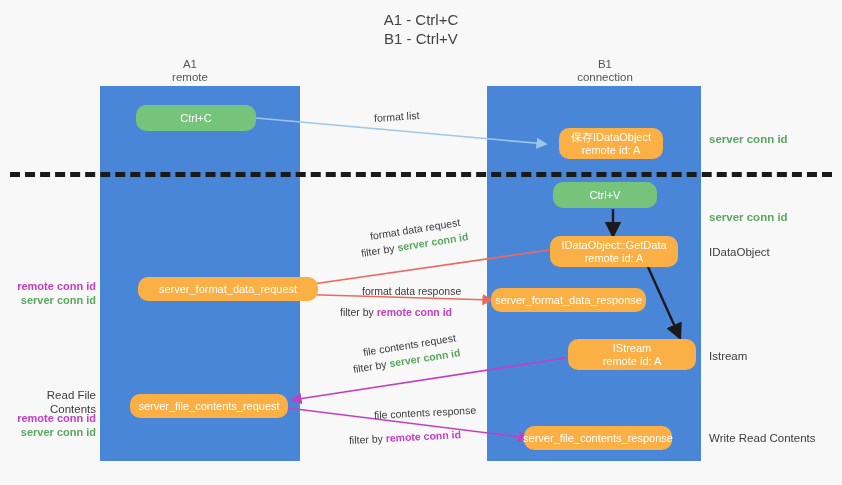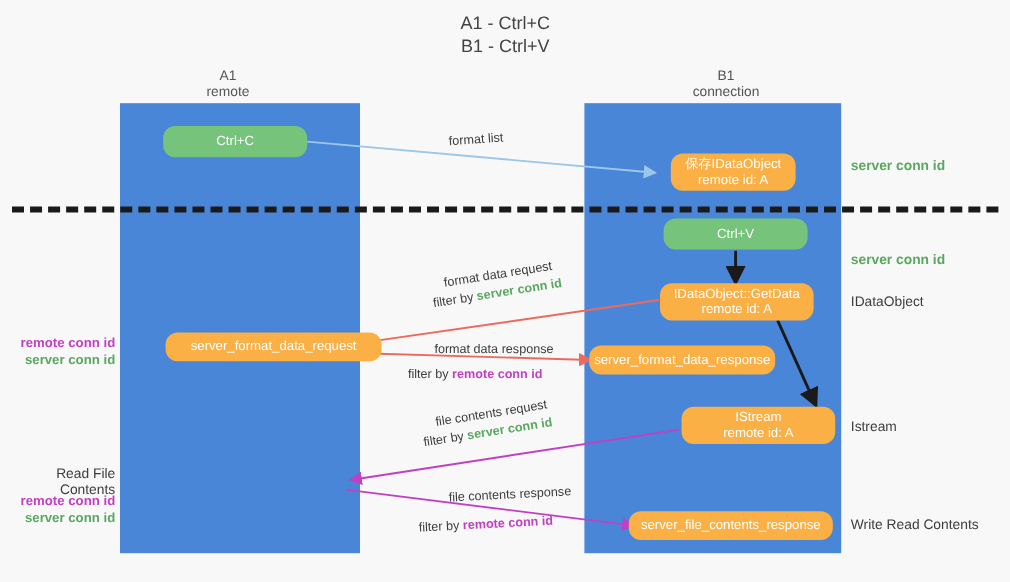--- a/index.html
+++ b/index.html
@@ -165,46 +165,47 @@
   </svg>
 
   <div class="divider"></div>
 
   <div class="node green" style="left:136px; top:105px; width:120px; height:26px;">Ctrl+C</div>
 
   <div class="node orange" style="left:526px; top:128px; width:104px; height:31px;margin-left:33px;">保存IDataObject
 remote id: A</div>
   <div class="side-label green-text" style="left:709px; top:132px;">server conn id</div>
 
-  <div class="node green" style="left:553px; top:182px; width:120px; height:26px;">Ctrl+V</div>
+  <div class="node green" style="left:553px; top:182px; width:104px; height:26px;">Ctrl+V</div>
   <div class="side-label green-text" style="left:709px; top:210px;">server conn id</div>
 
   <div class="node orange" style="left:550px; top:236px; width:128px; height:31px;">IDataObject::GetData
 remote id: A</div>
   <div class="side-label plain" style="left:709px; top:245px;">IDataObject</div>
 
   <div class="node orange" style="left:138px; top:277px; width:180px; height:24px;">server_format_data_request</div>
   <div class="idblock" style="left:0px; top:279px; width:96px;">
     <div class="remote">remote conn id</div>
     <div class="server">server conn id</div>
   </div>
 
   <div class="node orange" style="left:491px; top:288px; width:155px; height:24px;">server_format_data_response</div>
 
   <div class="node orange" style="left:568px; top:339px; width:128px; height:31px;">IStream
 remote id: A</div>
   <div class="side-label plain" style="left:709px; top:349px;">Istream</div>
 
+  <div class="node orange" style="left:130px; top:394px; width:158px; height:24px;">server_file_contents_request</div>
   <div class="read-file-label" style="left:0px; top:388px; width:96px;">Read File Contents</div>
   <div class="idblock" style="left:0px; top:411px; width:96px;">
     <div class="remote">remote conn id</div>
     <div class="server">server conn id</div>
   </div>
 
-  <div class="node orange" style="left:524px; top:426px; width:170px; height:24px;">server_file_contents_response</div>
+  <div class="node orange" style="left:524px; top:426px; width:148px; height:24px;">server_file_contents_response</div>
   <div class="side-label plain" style="left:709px; top:431px;">Write Read Contents</div>
 
   <div class="edge-label" style="left:374px; top:111px; transform: rotate(-4deg); transform-origin: left center;">format list</div>
 
   <div class="edge-label rot-up" style="left:370px; top:229px;">
     <span>format data request</span>
   </div>
   <div class="edge-label rot-up" style="left:361px; top:246px;">
     <span>filter by </span><span class="g">server conn id</span>
   </div>

